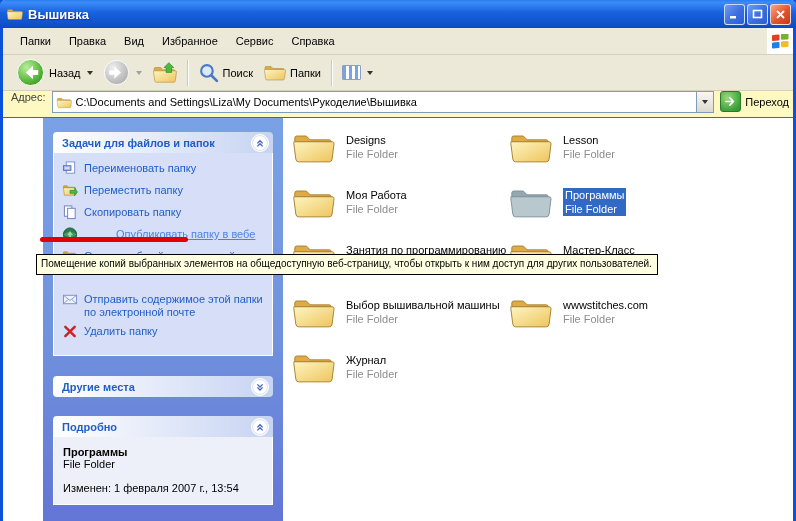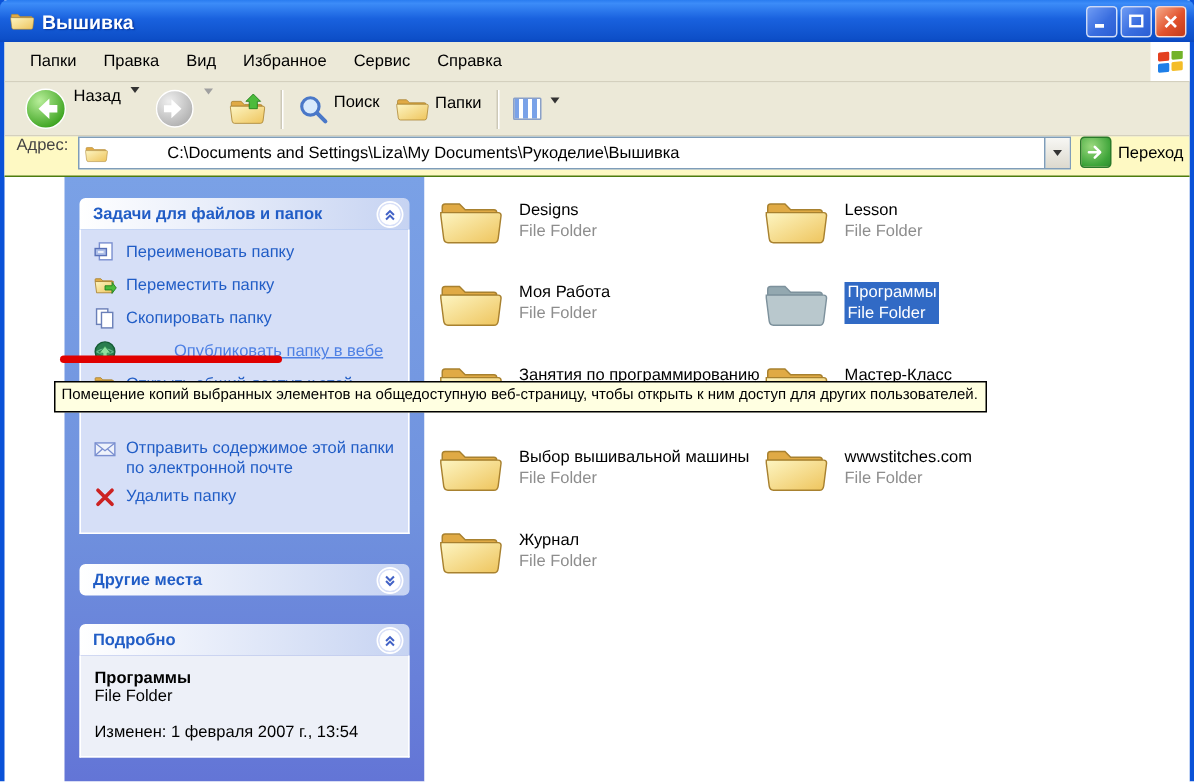--- a/index.html
+++ b/index.html
@@ -22,35 +22,35 @@
   
   .menubar { height:27px; background:#ece9d8; display:flex; align-items:center;
     border-bottom:1px solid #d4d0be; }
   .menu-items { display:flex; flex:1; padding-left:8px; }
   .menu-item { padding:4px 9px; cursor:default; }
   .logo-block { width:26px; height:26px; background:#fff; display:flex; align-items:center; justify-content:center; }
 
   
   .toolbar { height:36px; background:#ece9d8; display:flex; align-items:center;
     padding-left:8px; border-bottom:1px solid #d4d0be; }
-  .tb-btn { display:flex; align-items:flex-start; gap:4px; padding:2px 5px; }
+  .tb-btn { display:flex; align-items:center; gap:4px; padding:2px 5px; }
   .tb-label { font-size:11px; }
   .tri-down { width:0; height:0; border-left:3px solid transparent; border-right:3px solid transparent;
     border-top:4px solid #333; margin-left:2px; }
   .tri-down.dis { border-top-color:#a0a0a0; }
   .tb-sep { width:1px; height:26px; background:#cdc9b8; margin:0 5px; box-shadow:1px 0 0 #fff; }
   .views-icon { width:19px; height:15px; border:1px solid #8aa0c8; background:
     repeating-linear-gradient(90deg,#7aa2e8 0 3px,#fff 3px 6px); border-radius:1px; }
 
   
   .addressbar { height:27px; background:#fef9c3; display:flex; align-items:flex-start;
     padding:0 4px 0 8px; border-bottom:1px solid #4d7c0f; }
   .addr-label { color:#444; margin-right:6px; }
   .addr-input { flex:1; height:22px; background:#fff; border:1px solid #7f9db9;
-    display:flex; align-items:center; padding-left:3px;gap:36px; }
+    display:flex; align-items:center; padding-left:3px; }
   .addr-path { flex:1; white-space:nowrap; overflow:hidden; padding-left:4px; }
   .addr-drop { width:17px; height:20px; border-left:1px solid #7f9db9;
     background:linear-gradient(180deg,#f7f7f4,#dcd9ce); display:flex; align-items:center; justify-content:center; }
   .go-wrap { display:flex; align-items:center; gap:4px; margin-left:6px; }
   .go-btn { width:21px; height:21px; border-radius:3px; border:1px solid #2b7a2b;
     background:radial-gradient(circle at 35% 30%,#9bd97e,#3fa53a 70%,#2f8f2f); display:flex; align-items:center; justify-content:center; }
 
   
   .content { display:flex; height:403px;padding-left:40px; }
   .sidebar { width:240px; flex:0 0 auto; background:linear-gradient(180deg,#7aa1e6 0%,#7092de 55%,#6375d6 100%);

